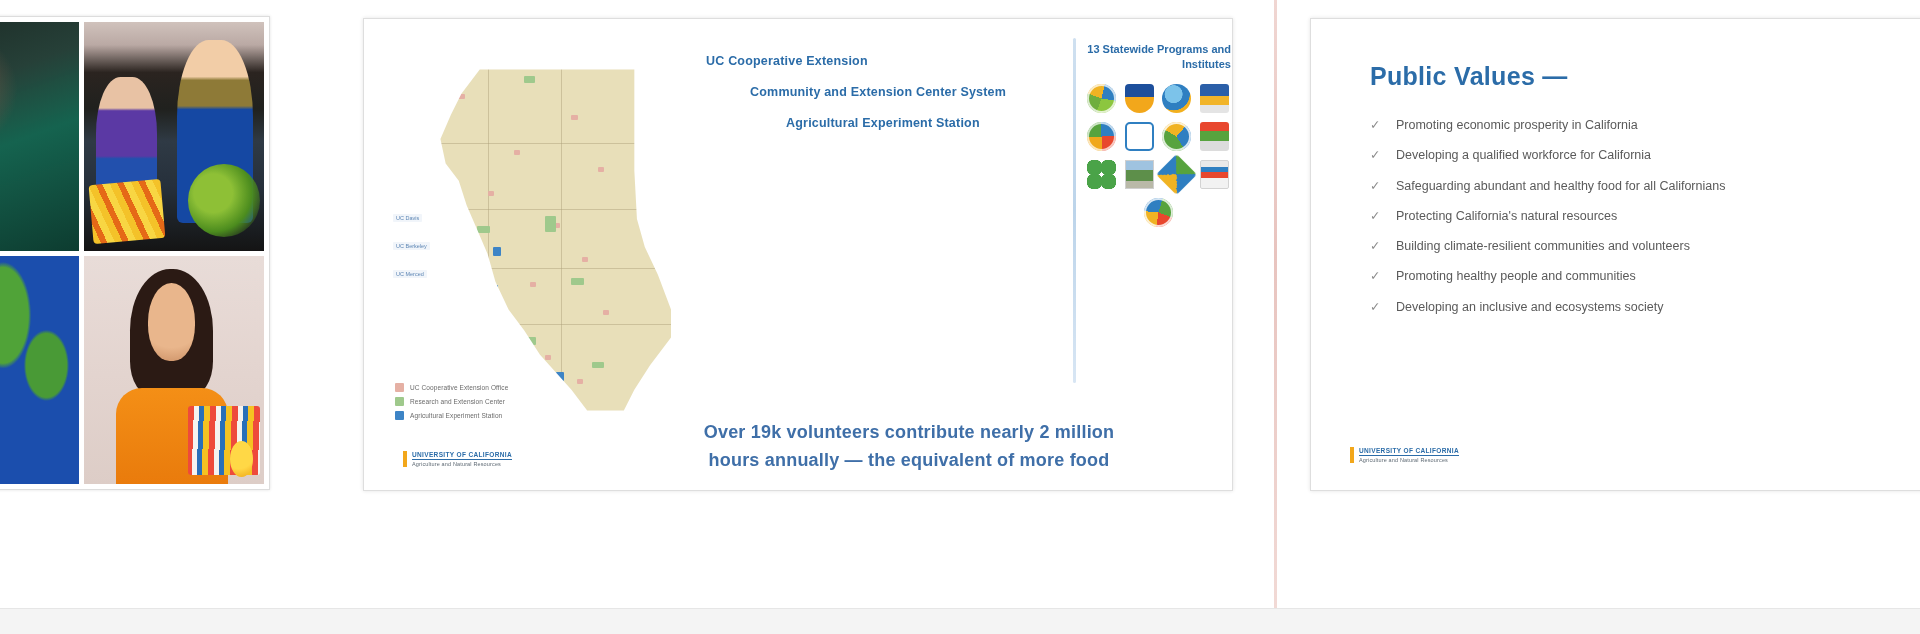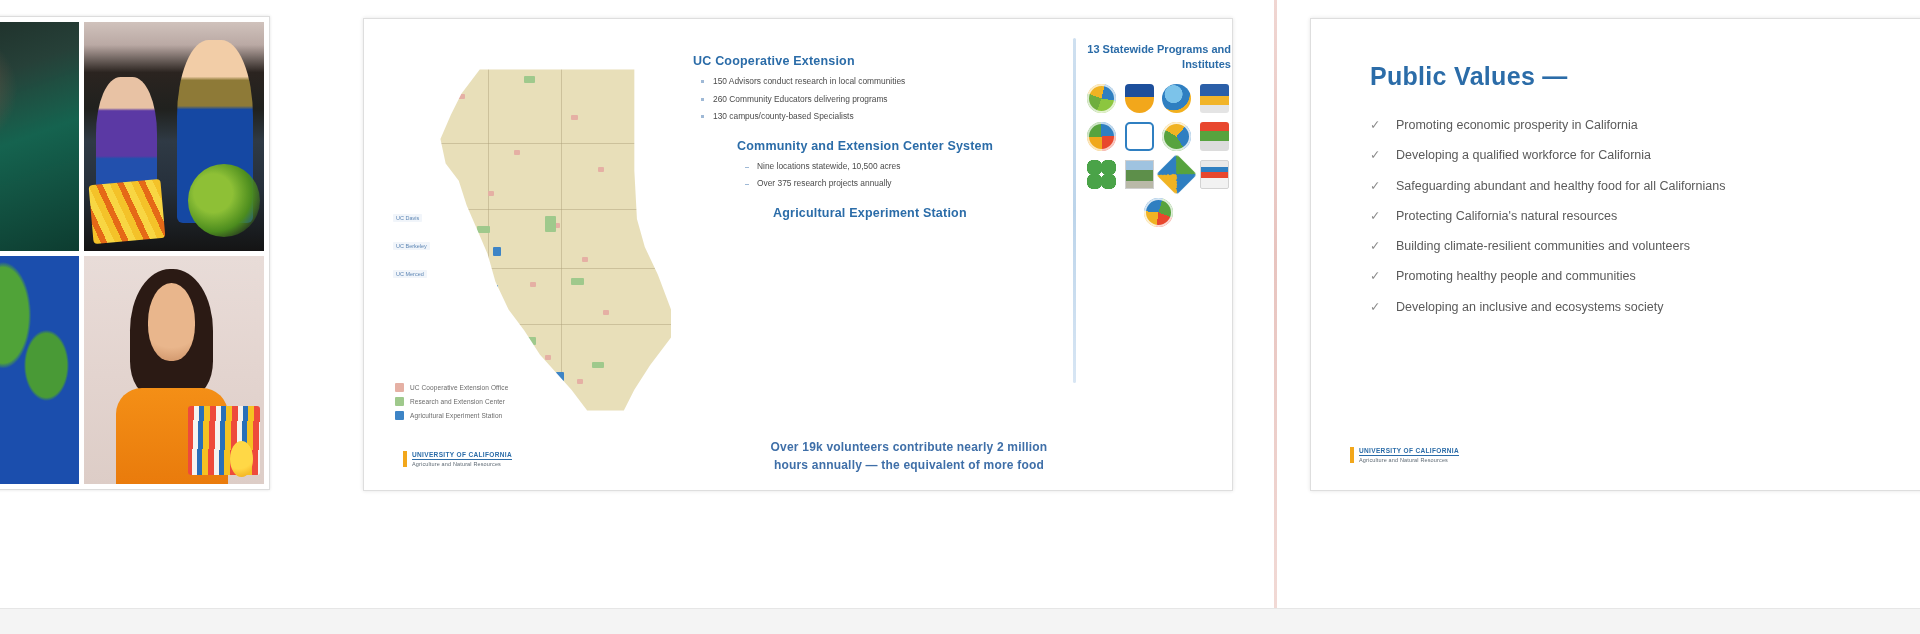--- a/index.html
+++ b/index.html
@@ -170,21 +170,21 @@
   .map-legend { position: absolute; left: 22px; bottom: 56px; }
   .legend-row { display:flex; align-items:center; gap:6px; margin-bottom: 5px; }
   .legend-swatch { width: 9px; height: 9px; border-radius: 1px; }
   .legend-text {
     font-size: 6.5px; color: #6a6a6a; filter: blur(0.55px);
     letter-spacing: .1px; white-space: nowrap;
   }
 
   
   .info-text-col { position: absolute; left: 320px; top: 26px; width: 366px; }
-  .sec { margin-bottom: 17px; }
+  .sec { margin-bottom: 17px; margin-left: 13px; }
   .sec-title {
     font-size: 12.5px; font-weight: bold; color: #2b6ca8;
     letter-spacing: .2px; margin-bottom: 8px; filter: blur(0.5px);
   }
   .sec-title.indented { margin-left: 44px; }
   .sec-title.indented2 { margin-left: 80px; }
   .bullets { list-style: none; margin: 0; padding: 0 0 0 8px; }
   .bullets li {
     position: relative; padding-left: 12px; margin-bottom: 7px;
     font-size: 8.4px; color: #4b4b4b; line-height: 1.25;
@@ -234,21 +234,21 @@
   }
   .ic-j { background: linear-gradient(180deg,#9fc3e0 0 34%, #5d8f4a 34% 74%, #b9b9a8 74% 100%); border: 1px solid #cfcfcf; }
   .ic-k { background: conic-gradient(from 45deg, #2f7fc1 0 25%, #f0b323 25% 50%, #2f7fc1 50% 75%, #57a33e 75% 100%); transform: rotate(45deg); border-radius: 4px; }
   .ic-l { background: linear-gradient(180deg,#e9e9e9 0 22%, #2f7fc1 22% 40%, #e8472e 40% 62%, #f2f2f2 62% 100%); border: 1px solid #d3d3d3; border-radius: 2px; }
   .ic-m { background: conic-gradient(from 110deg, #e8472e 0 22%, #f0b323 22% 46%, #2f7fc1 46% 74%, #57a33e 74% 100%); border-radius:50%; box-shadow: inset 0 0 0 2px rgba(255,255,255,.8); }
 
   
   .bottom-statement {
     position: absolute; left: 230px; right: 8px; bottom: 6px;
     text-align: center;
-    font-size: 12px; font-weight: bold; color: #3f6fa8;
+    font-size: 18px; font-weight: bold; color: #3f6fa8;
     line-height: 1.55; letter-spacing: .2px;
     filter: blur(0.45px);
   }
 
   
   .uc-logo { position: absolute; display: flex; align-items: stretch; gap: 5px; }
   .uc-logo .bar { width: 4px; background: #f2a71b; }
   .uc-logo .txt { display:flex; flex-direction: column; justify-content:center; }
   .uc-logo .l1 {
     font-size: 6.5px; font-weight: bold; color: #2b6ca8;
@@ -379,32 +379,23 @@
         </div>
         <div class="legend-row">
           <span class="legend-swatch" style="background:#3d84c6"></span>
           <span class="legend-text">Agricultural Experiment Station</span>
         </div>
       </div>
 
       <div class="info-text-col">
         <div class="sec">
           <div class="sec-title">UC Cooperative Extension</div>
-          <ul class="bullets">
-            <li>150 Advisors conduct research in local communities</li>
-            <li>260 Community Educators delivering programs</li>
-            <li>130 campus/county-based Specialists</li>
-          </ul>
         </div>
         <div class="sec">
           <div class="sec-title indented">Community and Extension Center System</div>
-          <ul class="bullets dash" style="padding-left:52px">
-            <li>Nine locations statewide, 10,500 acres</li>
-            <li>Over 375 research projects annually</li>
-          </ul>
         </div>
         <div class="sec">
           <div class="sec-title indented2">Agricultural Experiment Station</div>
         </div>
       </div>
 
       <div class="v-divider"></div>
 
       <div class="programs-col">
         <div class="programs-title">13 Statewide Programs and Institutes</div>

